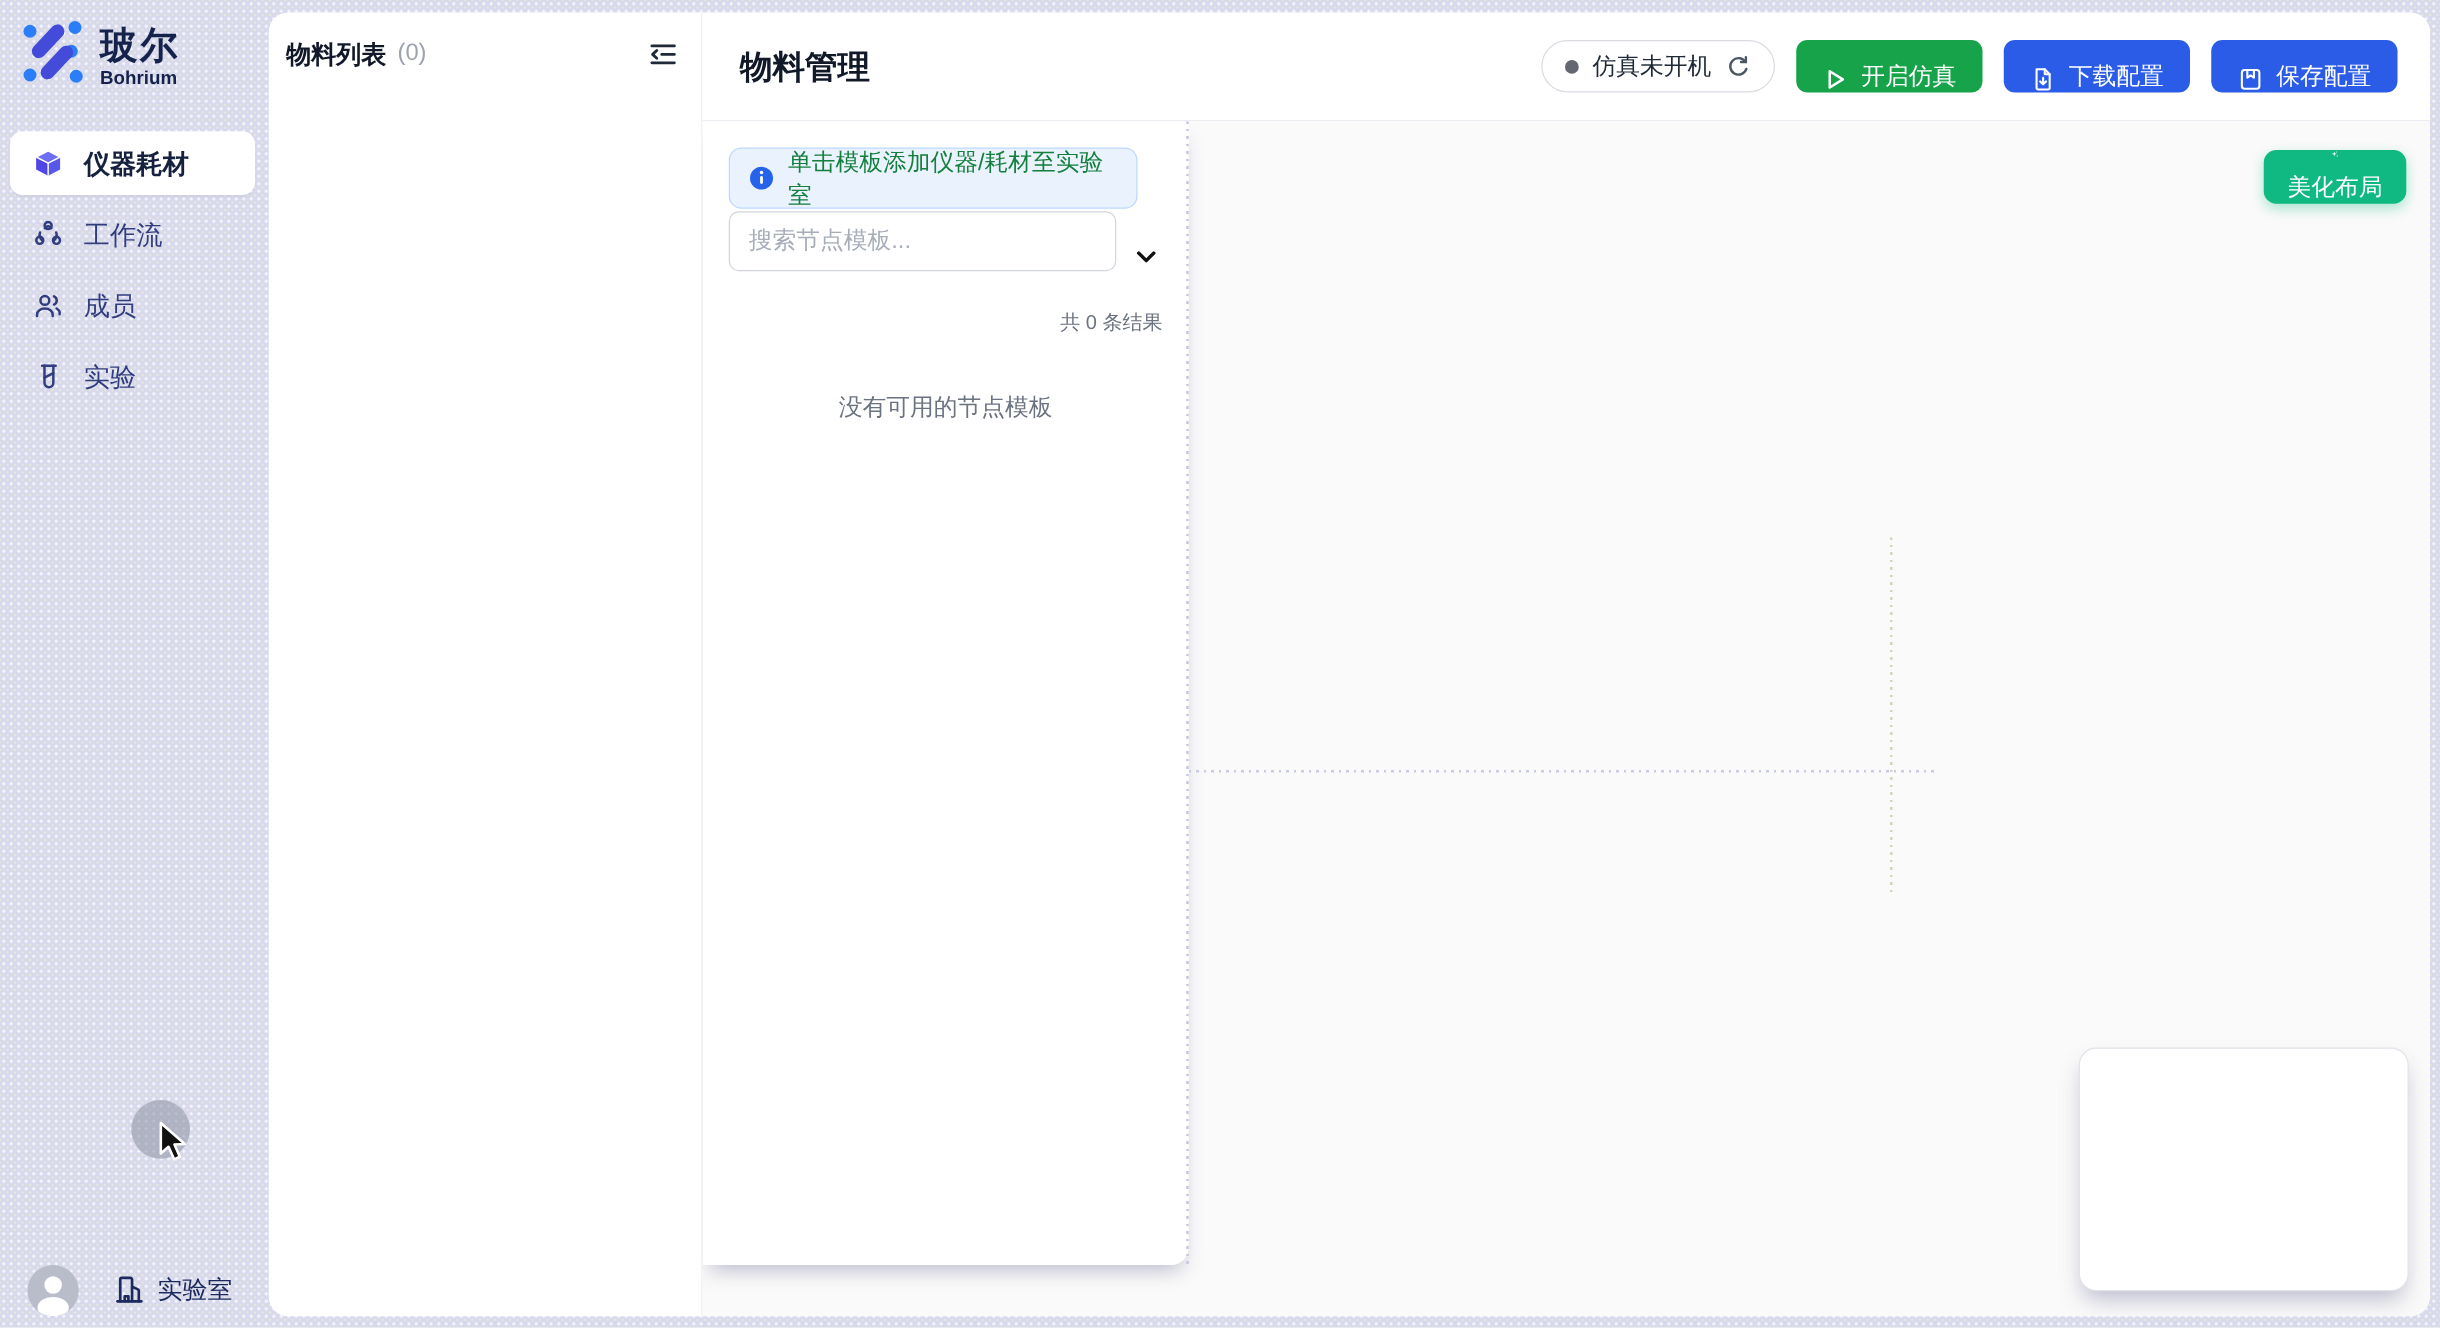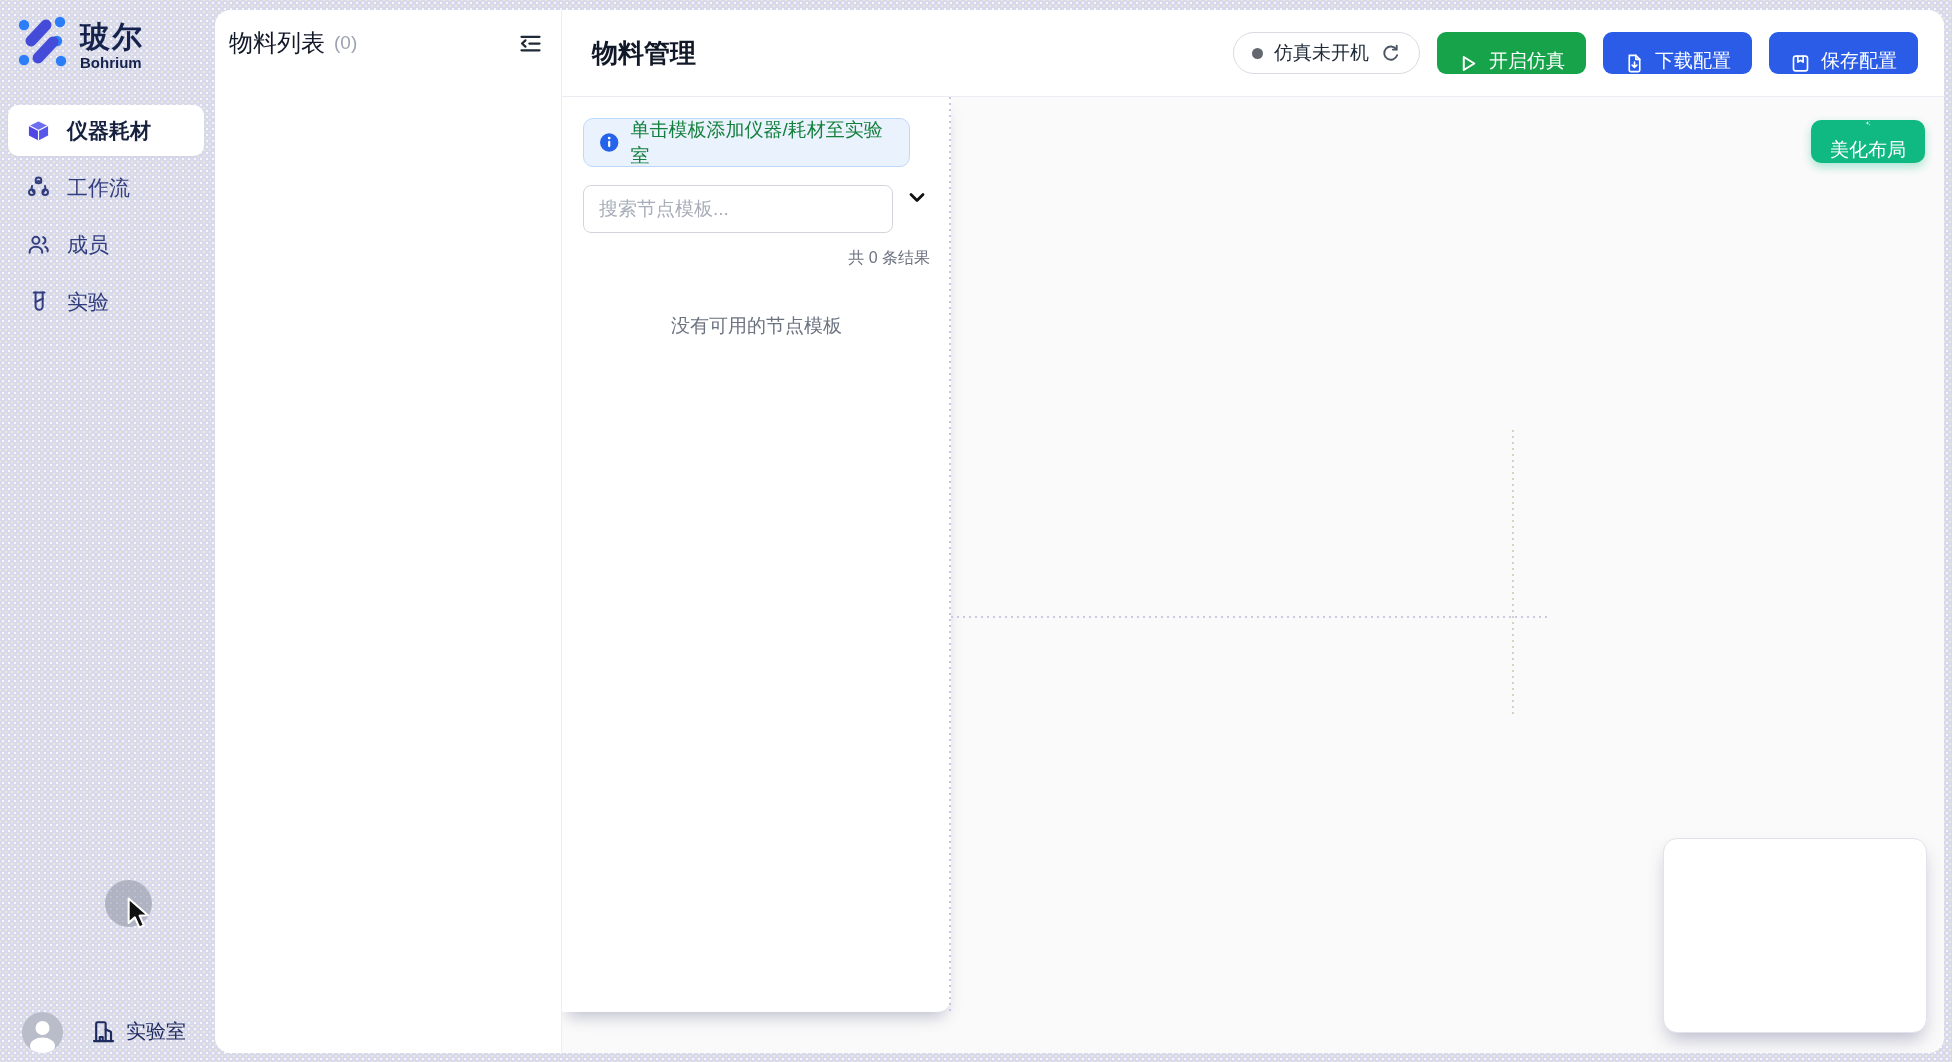--- a/index.html
+++ b/index.html
@@ -38,21 +38,21 @@
 
   
   .main { position:absolute; left:215px; top:10px; width:1729px; height:1043px; background:#ffffff;
           border-radius:16px; overflow:hidden; }
 
   
   .left-panel { position:absolute; left:0; top:0; width:347px; height:100%; background:#fff;
                 border-right:1px solid #ececf3; }
   .left-panel-header { position:absolute; left:0; top:0; width:100%; height:66px; display:flex; align-items:center;
                        padding:0 14px; }
-  .lp-title { font-size:24px; font-weight:normal; color:#111827; }
+  .lp-title { font-size:20px; font-weight:bold; color:#111827; }
   .lp-count { font-size:19px; color:#9ca3af; margin-left:9px; }
   .collapse-btn { margin-left:auto; width:34px; height:30px; display:flex; align-items:center; justify-content:center;
                   cursor:pointer; border-radius:6px; }
 
   
   .content-header { position:absolute; left:347px; top:0; width:1382px; height:87px; background:#fff;
                     border-bottom:1px solid #ececf3; display:flex; align-items:center; padding:0 26px 0 30px; }
   .page-title { font-size:26px; font-weight:bold; color:#111827; }
   .header-right { margin-left:auto; display:flex; align-items:center; gap:17px; }
   .status-pill { height:42px; display:flex; align-items:center; gap:11px; padding:0 18px;
@@ -70,21 +70,21 @@
 
   .tpl-card { position:absolute; left:0; top:0; width:389px; height:915px; background:#ffffff;
               border-bottom-right-radius:14px;
               box-shadow:0 10px 16px -6px rgba(110,112,150,.45); }
   .tpl-card::after { content:""; position:absolute; right:0; top:0; width:2px; height:100%;
               background-image:repeating-linear-gradient(180deg,#c5c6e3 0 2px, transparent 2px 6px); }
   .info-banner { position:absolute; left:21px; top:21px; width:327px; height:49px; background:#eaf2fe;
                  border:1px solid #bcd8fd; border-radius:10px; display:flex; align-items:center; gap:11px;
                  padding:0 15px; }
   .info-banner span { color:#15803d; font-size:19px; }
-  .search-row { position:absolute; left:21px; top:88px; width:348px; height:32px; display:flex; align-items:flex-start; }
+  .search-row { position:absolute; left:21px; top:88px; width:348px; height:32px; display:flex; align-items:flex-end; }
   .search-input { width:310px; height:48px; border:1px solid #d2d5db; border-radius:8px; padding:0 15px;
                   font-size:19px; font-family:inherit; color:#111827; background:#fff; outline:none; }
   .search-input::placeholder { color:#a7adb9; }
   .chevron-btn { margin-left:12px; cursor:pointer; display:flex; align-items:center; }
   .result-count { position:absolute; left:0; top:151px; width:368px; text-align:right; font-size:16px; color:#6b7280; }
   .empty-text { position:absolute; left:0; top:216px; width:389px; text-align:center; font-size:19px; color:#6b7280; }
 
   .beautify-btn { position:absolute; right:19px; top:23px; height:43px; display:flex; align-items:center; gap:10px;
                   padding:0 19px; background:#10b981; border:none; border-radius:10px; color:#fff; font-size:19px;
                   font-weight:500; font-family:inherit; cursor:pointer; box-shadow:0 4px 10px rgba(16,185,129,.35);flex-direction:column; }

